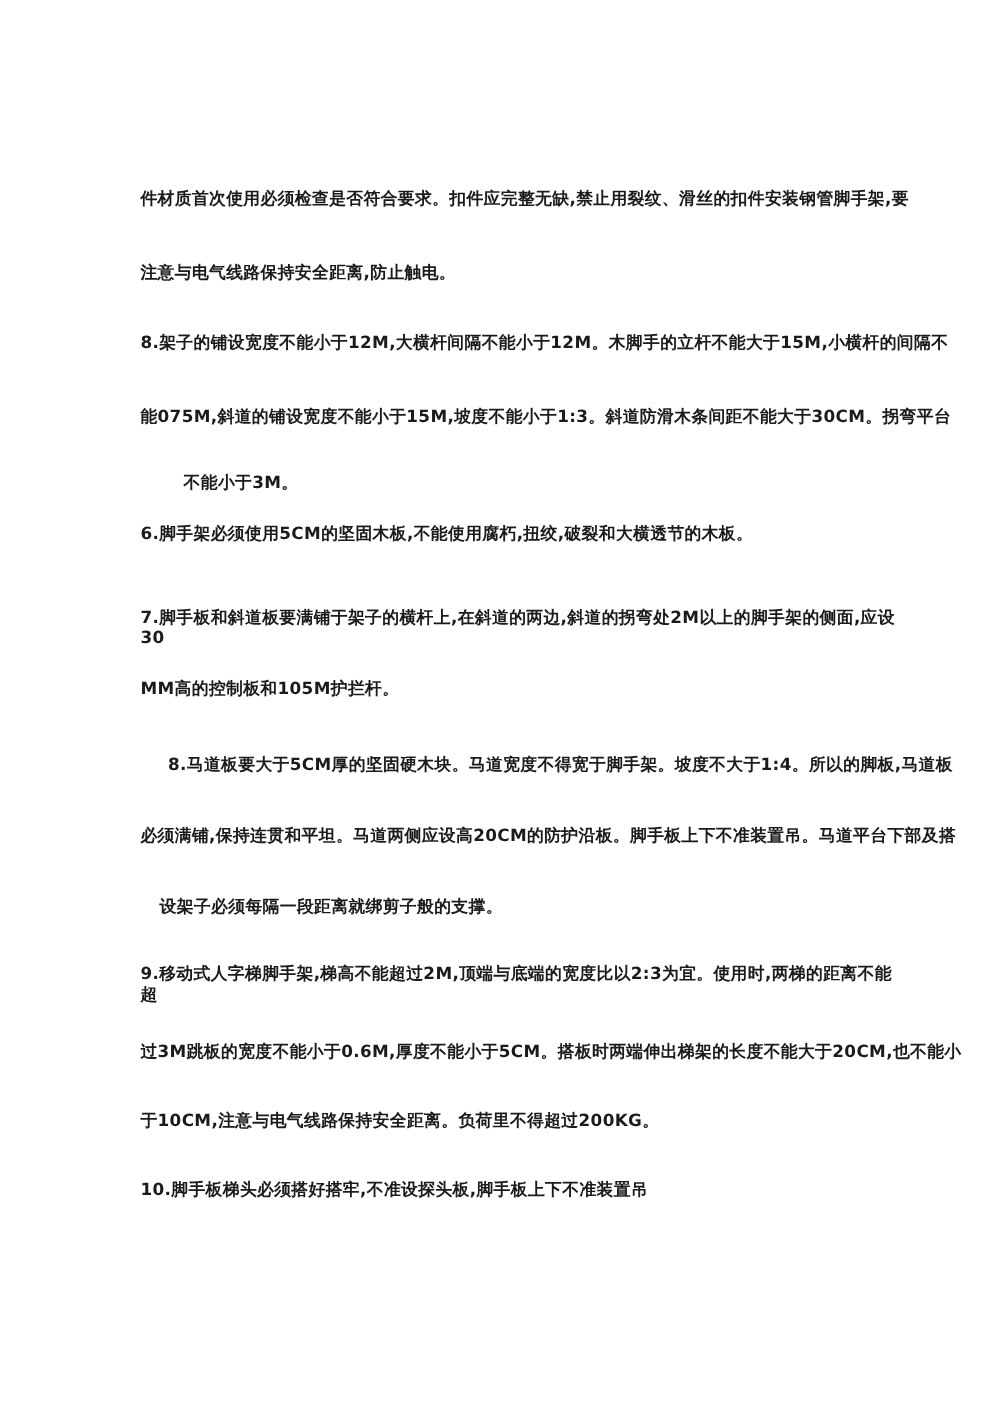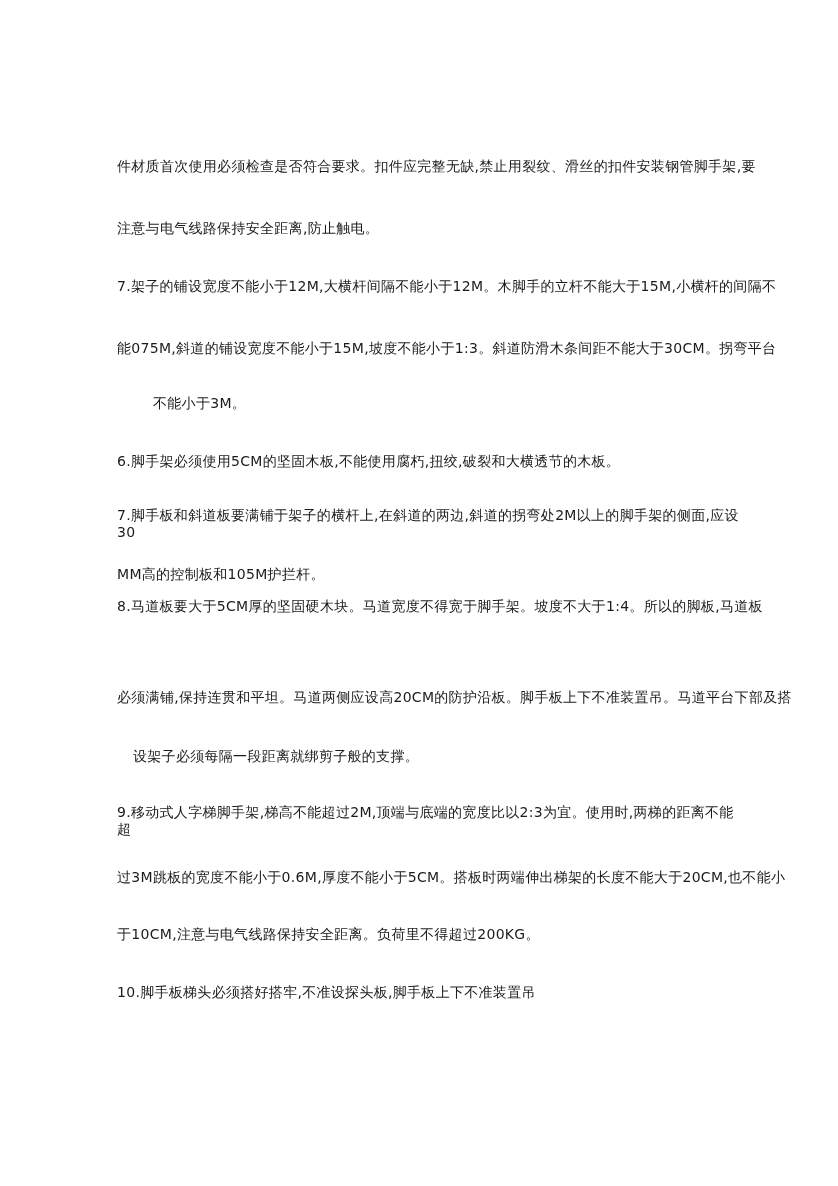--- a/index.html
+++ b/index.html
@@ -7,58 +7,59 @@
     padding: 0;
     background: #ffffff;
   }
   .page {
     position: relative;
     width: 838px;
     height: 1186px;
     background: #ffffff;
     overflow: hidden;
     font-family: "DejaVu Sans", "Liberation Sans", sans-serif;
+    font-weight: bold;
   }
   .text-line {
     position: absolute;
     left: 117px;
     font-size: 14px;
     line-height: 17px;
     color: #1b1b1b;
     letter-spacing: 0.3px;
     white-space: nowrap;
     font-family: "DejaVu Sans", "Liberation Sans", sans-serif;
   }
   
   .text-line:nth-child(1)  { top: 158px; }
   .text-line:nth-child(2)  { top: 220px; }
   .text-line:nth-child(3)  { top: 278px; }
   .text-line:nth-child(4)  { top: 340px; }
   .text-line:nth-child(5)  { top: 395px; margin-left: 36px; }
-  .text-line:nth-child(6)  { top: 453px; }
+  .text-line:nth-child(6)  { top: 437px; }
   .text-line:nth-child(7)  { top: 507px; }
   .text-line:nth-child(8)  { top: 524px; }
   .text-line:nth-child(9)  { top: 566px; }
-  .text-line:nth-child(10) { top: 598px; }
+  .text-line:nth-child(10) { top: 630px; margin-left: 23px; }
   .text-line:nth-child(11) { top: 689px; }
   .text-line:nth-child(12) { top: 748px; margin-left: 16px; }
   .text-line:nth-child(13) { top: 804px; }
   .text-line:nth-child(14) { top: 821px; }
   .text-line:nth-child(15) { top: 869px; }
   .text-line:nth-child(16) { top: 926px; }
   .text-line:nth-child(17) { top: 984px; }
 </style>
 </head>
 <body>
 
 <div class="page">
   <div id="text-layer">
       <div class="text-line">件材质首次使用必须检查是否符合要求。扣件应完整无缺,禁止用裂纹、滑丝的扣件安装钢管脚手架,要</div>
       <div class="text-line">注意与电气线路保持安全距离,防止触电。</div>
-      <div class="text-line">7.架子的铺设宽度不能小于12M,大横杆间隔不能小于12M。木脚手的立杆不能大于15M,小横杆的间隔不</div>
+      <div class="text-line">8.架子的铺设宽度不能小于12M,大横杆间隔不能小于12M。木脚手的立杆不能大于15M,小横杆的间隔不</div>
       <div class="text-line">能075M,斜道的铺设宽度不能小于15M,坡度不能小于1:3。斜道防滑木条间距不能大于30CM。拐弯平台</div>
       <div class="text-line">不能小于3M。</div>
       <div class="text-line">6.脚手架必须使用5CM的坚固木板,不能使用腐朽,扭绞,破裂和大横透节的木板。</div>
       <div class="text-line">7.脚手板和斜道板要满铺于架子的横杆上,在斜道的两边,斜道的拐弯处2M以上的脚手架的侧面,应设</div>
       <div class="text-line">30</div>
       <div class="text-line">MM高的控制板和105M护拦杆。</div>
       <div class="text-line">8.马道板要大于5CM厚的坚固硬木块。马道宽度不得宽于脚手架。坡度不大于1:4。所以的脚板,马道板</div>
       <div class="text-line">必须满铺,保持连贯和平坦。马道两侧应设高20CM的防护沿板。脚手板上下不准装置吊。马道平台下部及搭</div>
       <div class="text-line">设架子必须每隔一段距离就绑剪子般的支撑。</div>
       <div class="text-line">9.移动式人字梯脚手架,梯高不能超过2M,顶端与底端的宽度比以2:3为宜。使用时,两梯的距离不能</div>

